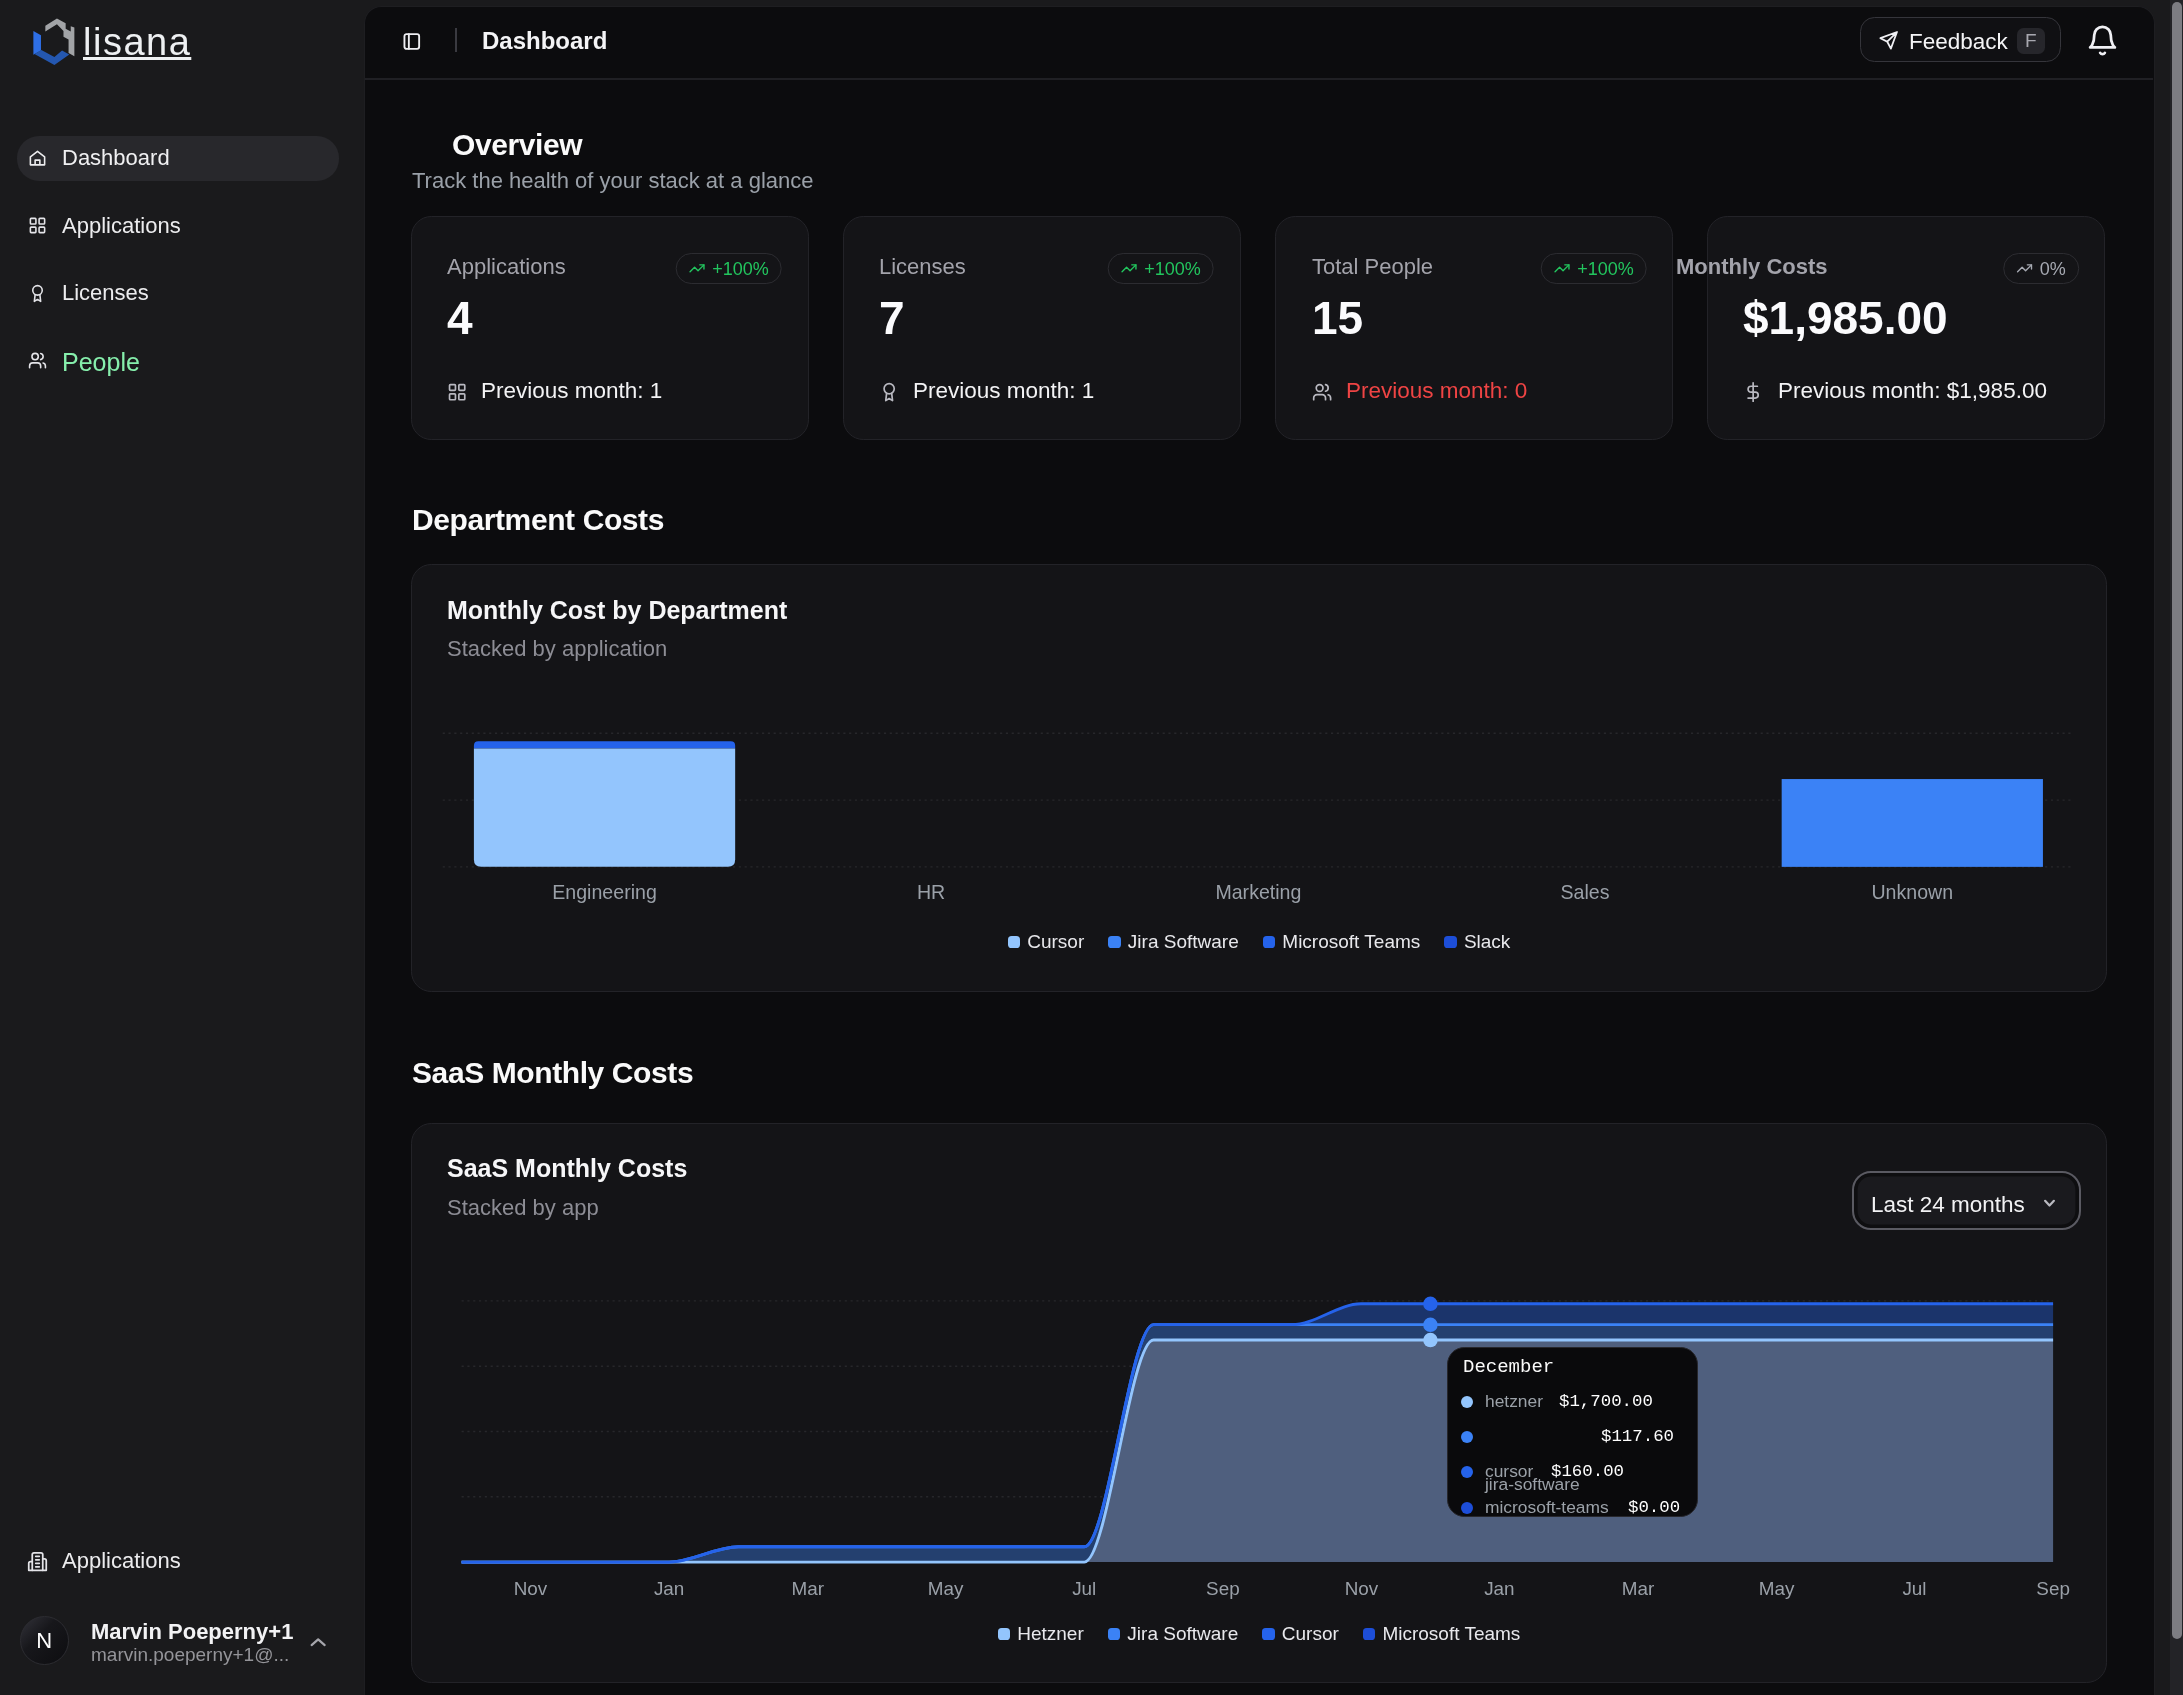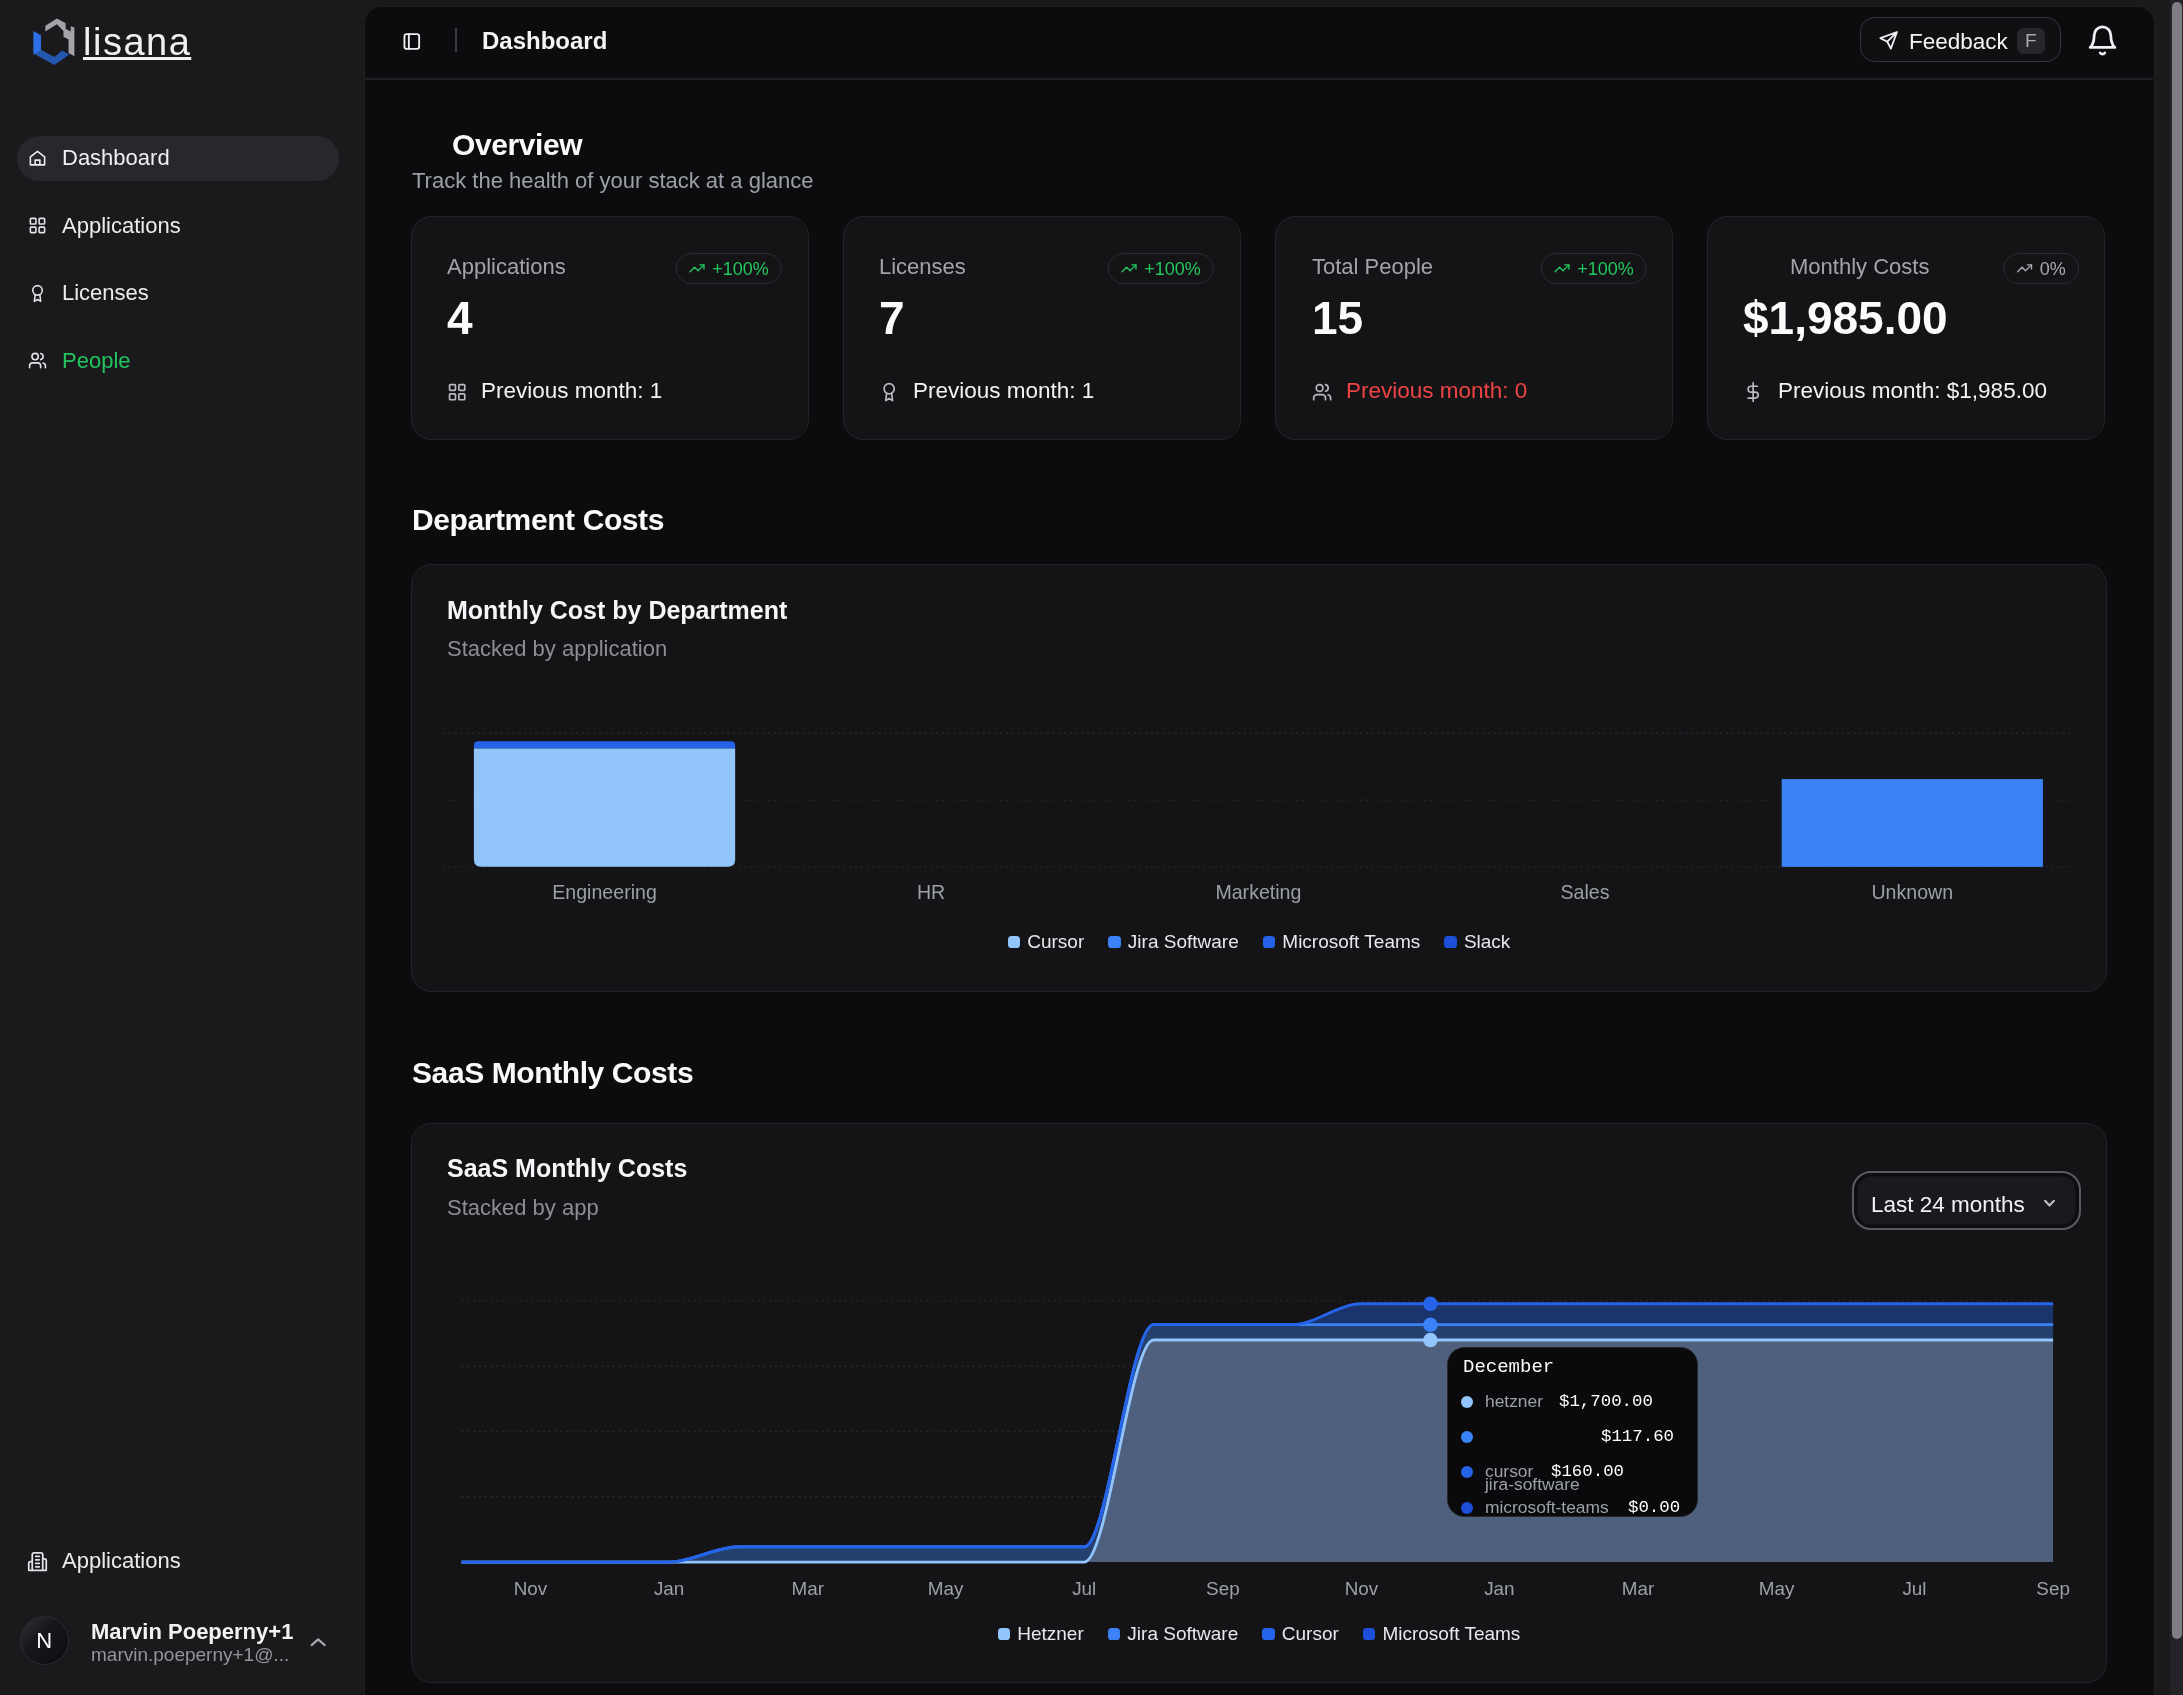--- a/index.html
+++ b/index.html
@@ -41,21 +41,21 @@
     <path d="M9 13.5 L8 22 L12 19.5 L16 22 L15 13.5"></path>
   </svg>
 <div class="abs" style="left:62px;top:282px;font-size:22px;font-weight:500;color:#ececee;">Licenses</div>
 
 <svg class="abs" style="left:27.6px;top:351px;" width="19" height="19" viewBox="0 0 24 24" fill="none" stroke="#e4e4e8" stroke-width="2" stroke-linecap="round" stroke-linejoin="round">
     <circle cx="9" cy="7" r="4"></circle>
     <path d="M2 21 v-2 a4 4 0 0 1 4-4 h6 a4 4 0 0 1 4 4 v2"></path>
     <path d="M16 3.1 a4 4 0 0 1 0 7.8"></path>
     <path d="M22 21 v-2 a4 4 0 0 0-3-3.9"></path>
   </svg>
-<div class="abs" style="left:62px;top:350px;font-size:22px;font-weight:500;color:#22c55e;">People</div>
+<div class="abs" style="left:62px;top:350px;font-size:25px;font-weight:500;color:#86efac;">People</div>
 
 <svg class="abs" style="left:27px;top:1550px;" width="21" height="23" viewBox="0 0 24 24" fill="none" stroke="#e4e4e8" stroke-width="2" stroke-linecap="round" stroke-linejoin="round">
     <path d="M6 22 V4 a2 2 0 0 1 2-2 h8 a2 2 0 0 1 2 2 v18 Z"></path>
     <path d="M6 12 H4 a2 2 0 0 0-2 2 v8 h4"></path>
     <path d="M18 9 h2 a2 2 0 0 1 2 2 v11 h-4"></path>
     <path d="M10 6 h4 M10 10 h4 M10 14 h4 M10 18 h4"></path>
   </svg>
 <div class="abs" style="left:62px;top:1550px;font-size:22px;font-weight:500;color:#ececee;">Applications</div>
 
 <div class="abs" style="left:19.6px;top:1616px;width:49px;height:49px;border-radius:50%;background:linear-gradient(135deg,#33333a 0%,#17171b 40%,#0d0d10 100%);border:1.5px solid #2c2c31;"></div>
@@ -133,21 +133,21 @@
 </div>
 <div class="abs" style="left:1312px;top:295px;font-size:46px;font-weight:700;color:#fbfbfd;">15</div>
 <svg class="abs" style="left:1312px;top:382px;" width="20.3" height="20.3" viewBox="0 0 24 24" fill="none" stroke="#b9b9c1" stroke-width="2" stroke-linecap="round" stroke-linejoin="round">
     <circle cx="9" cy="7" r="4"></circle>
     <path d="M2 21 v-2 a4 4 0 0 1 4-4 h6 a4 4 0 0 1 4 4 v2"></path>
     <path d="M16 3.1 a4 4 0 0 1 0 7.8"></path>
     <path d="M22 21 v-2 a4 4 0 0 0-3-3.9"></path>
   </svg>
 <div class="abs" style="left:1346px;top:380px;font-size:22.5px;color:#ef4444;">Previous month: 0</div>
 <div class="card" style="left:1707px;top:216px;width:398px;height:224px;"></div>
-<div class="abs" style="left:1790px;top:256px;font-size:22px;color:#a3a3ab;">Monthly Costs</div>
+<div class="abs" style="left:1676px;top:256px;font-size:22px;color:#a3a3ab;font-weight:bold;">Monthly Costs</div>
 <div class="abs" style="left:2079px;top:253px;height:31px;border:1.5px solid #2c2c31;border-radius:16px;display:flex;align-items:center;padding:0 12.3px;transform:translateX(-100%);">
   <svg width="16.7" height="16.7" viewBox="0 0 24 24" fill="none" stroke="#a6a9b2" stroke-width="2" stroke-linecap="round" stroke-linejoin="round">
       <path d="M22 7 L13.5 15.5 L8.5 10.5 L2 17"></path>
       <path d="M16 7 L22 7 L22 13"></path>
     </svg>
   <span style="font-size:18px;color:#a6a9b2;margin-left:6.5px;">0%</span>
 </div>
 <div class="abs" style="left:1743px;top:295px;font-size:46px;font-weight:700;color:#fbfbfd;">$1,985.00</div>
 <svg class="abs" style="left:1743px;top:382px;" width="20.3" height="20.3" viewBox="0 0 24 24" fill="none" stroke="#b9b9c1" stroke-width="2" stroke-linecap="round" stroke-linejoin="round">
     <path d="M12 1 V23"></path>

